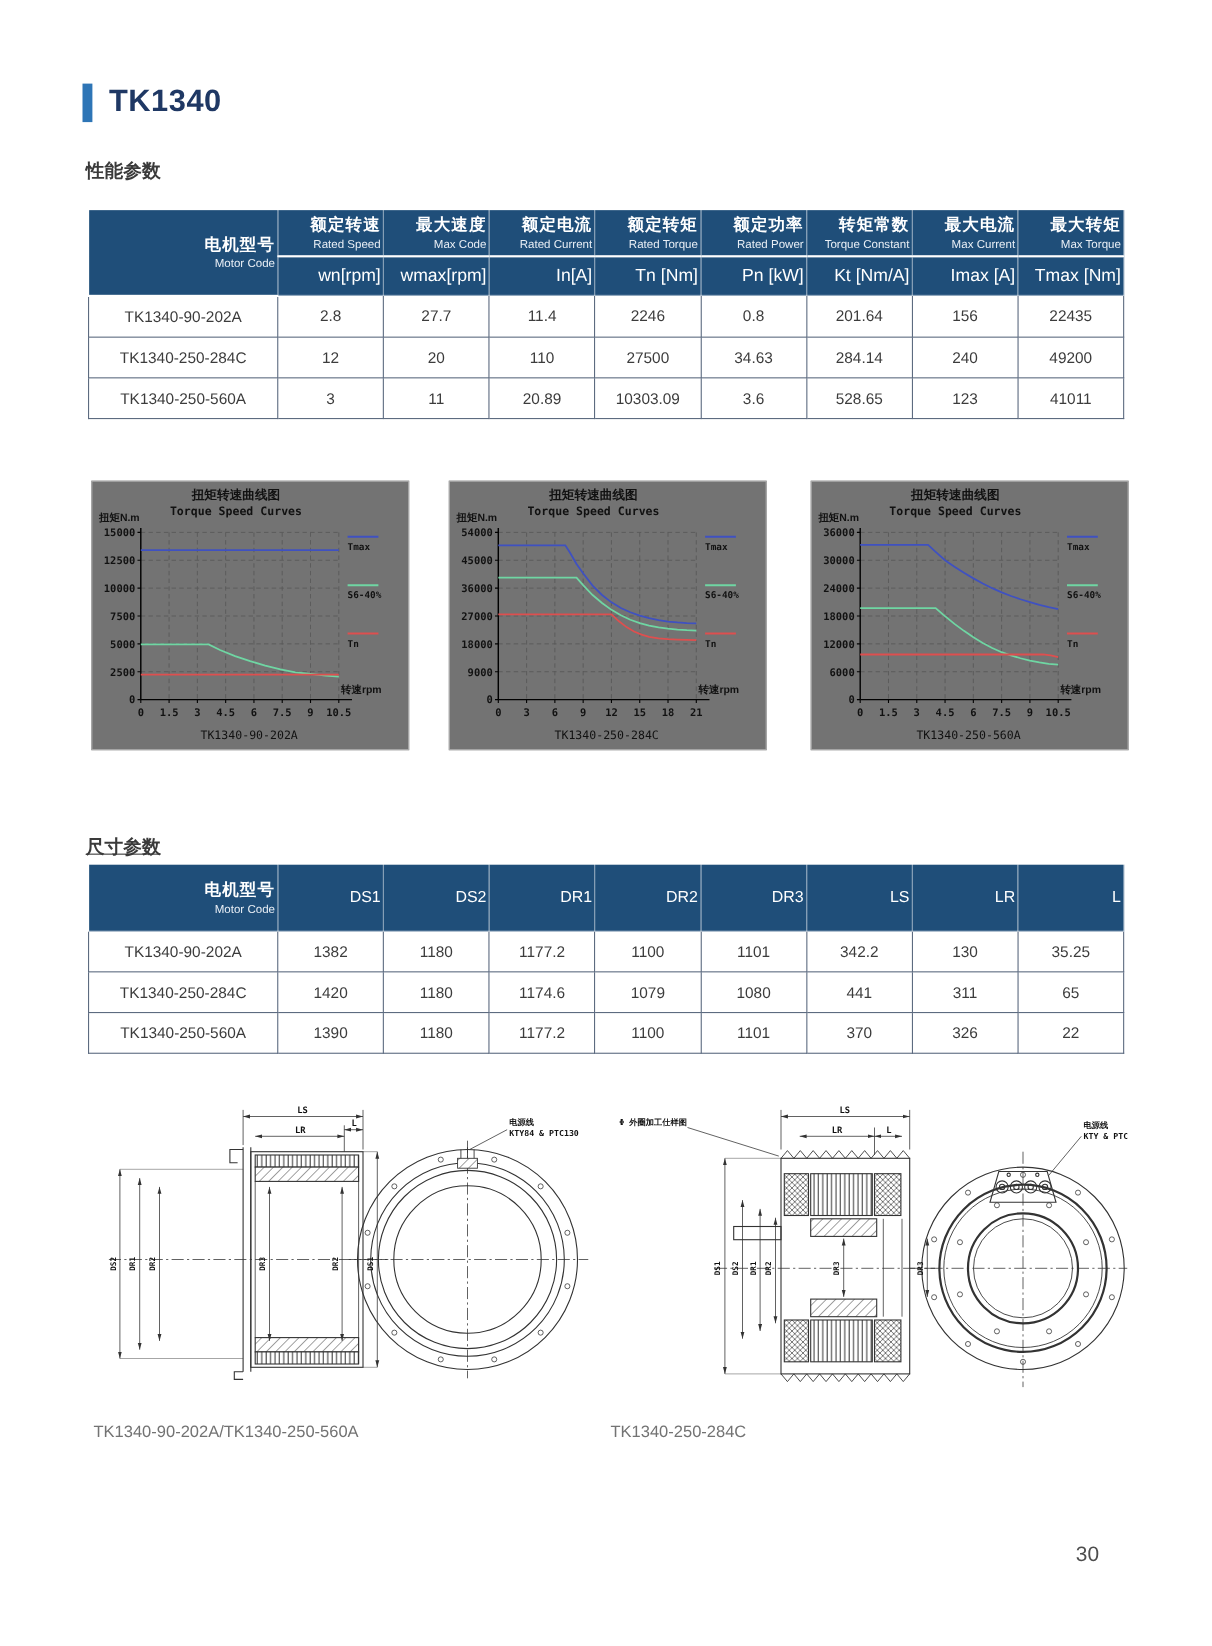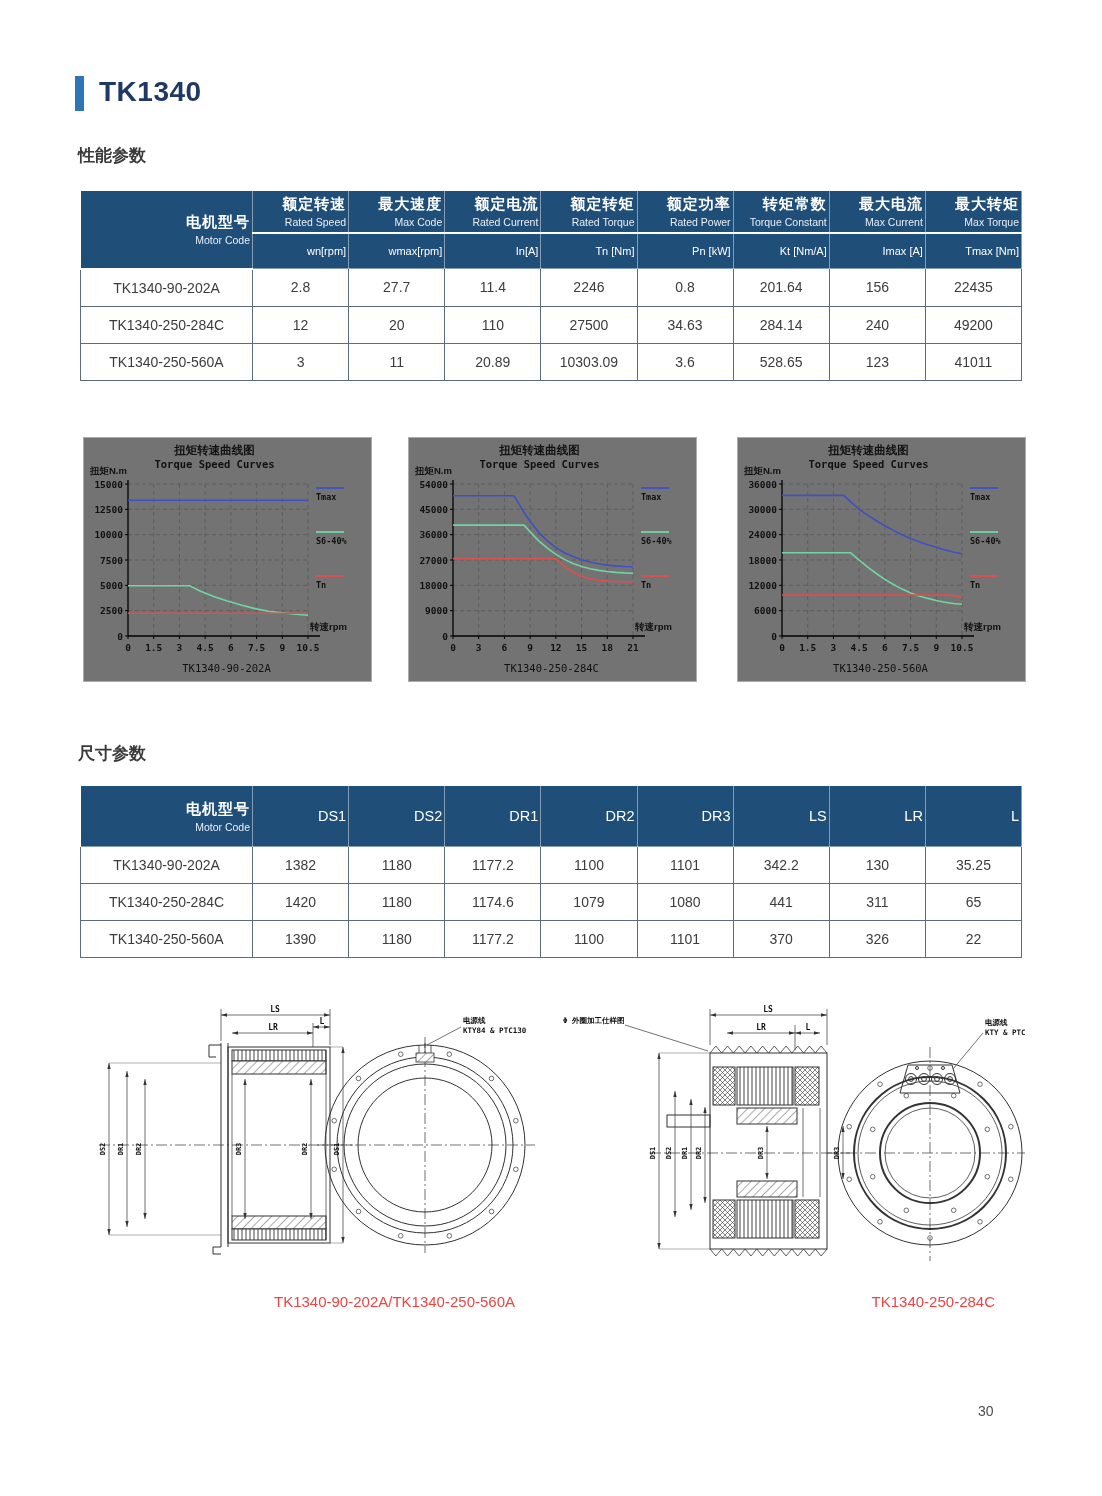--- a/index.html
+++ b/index.html
@@ -4,45 +4,45 @@
 <style>
   html,body{margin:0;padding:0;background:#fff;}
   .page{position:relative;width:1102px;height:1496px;background:#ffffff;
         font-family:"Liberation Sans",sans-serif;overflow:hidden;}
   
   .title-row{position:absolute;left:75px;top:76px;display:flex;align-items:flex-start;gap:15px;}
   .accent{width:9px;height:35px;background:#2e75b6;}
   .title{font-size:28px;font-weight:bold;color:#1f3864;letter-spacing:.5px;}
   .sec-head{position:absolute;left:78px;font-size:17px;font-weight:bold;color:#3a3a3a;}
   .sec-head.perf{top:144px;text-align:center;}
-  .sec-head.dim{top:742px;}
+  .sec-head.dim{top:758px;text-decoration:underline;}
   
   table.spec{position:absolute;left:80px;width:942px;border-collapse:collapse;table-layout:fixed;
              border:1px solid #4a5a74;}
   table.spec.perf{top:190px;}
   table.spec.dims{top:785px;}
   table.spec th{background:#1f4e79;color:#fff;font-weight:normal;vertical-align:middle;
                 border:1px solid rgba(255,255,255,.45);padding:4px 2px;text-align:right;}
   table.spec thead tr.names th{border-bottom:2px solid #fff;}
   .cn{display:block;font-size:15px;font-weight:bold;letter-spacing:1px;}
   .en{display:block;font-size:10.5px;margin-top:2px;color:#e8eef5;}
-  .unitrow th{font-size:11px;height:26px;padding:2px;}
+  .unitrow th{font-size:16px;height:26px;padding:2px;}
   .dimhead th{font-size:14.5px;height:52px;}
   table.spec td{border:1px solid #5d6b80;background:#fff;color:#3c3c3c;font-size:14px;
                 text-align:center;height:36px;padding:0 2px;}
   
   .chart-box{position:absolute;top:437px;width:287px;height:243px;border:1px solid #ababab;background:#737373;}
   #chart1{left:83px;} #chart2{left:408px;} #chart3{left:737px;}
   
   svg.draw{position:absolute;top:995px;}
   svg.draw text{font-family:"DejaVu Sans Mono",monospace;fill:#111;}
-  .caption{position:absolute;top:1293px;font-size:15px;color:#ef4444;text-align:right;}
+  .caption{position:absolute;top:1293px;font-size:15px;color:#737373;text-align:left;}
   .caption.left{left:85px;width:430px;}
   .caption.right{left:555px;width:440px;}
-  .pagenum{position:absolute;top:1403px;left:978px;font-size:14px;color:#4d4d4d;}
+  .pagenum{position:absolute;top:1403px;left:978px;font-size:19px;color:#4d4d4d;}
 </style>
 </head>
 <body>
 
 <div class="page">
 
   <div class="title-row">
     <div class="accent"></div>
     <div class="title">TK1340</div>
   </div>

